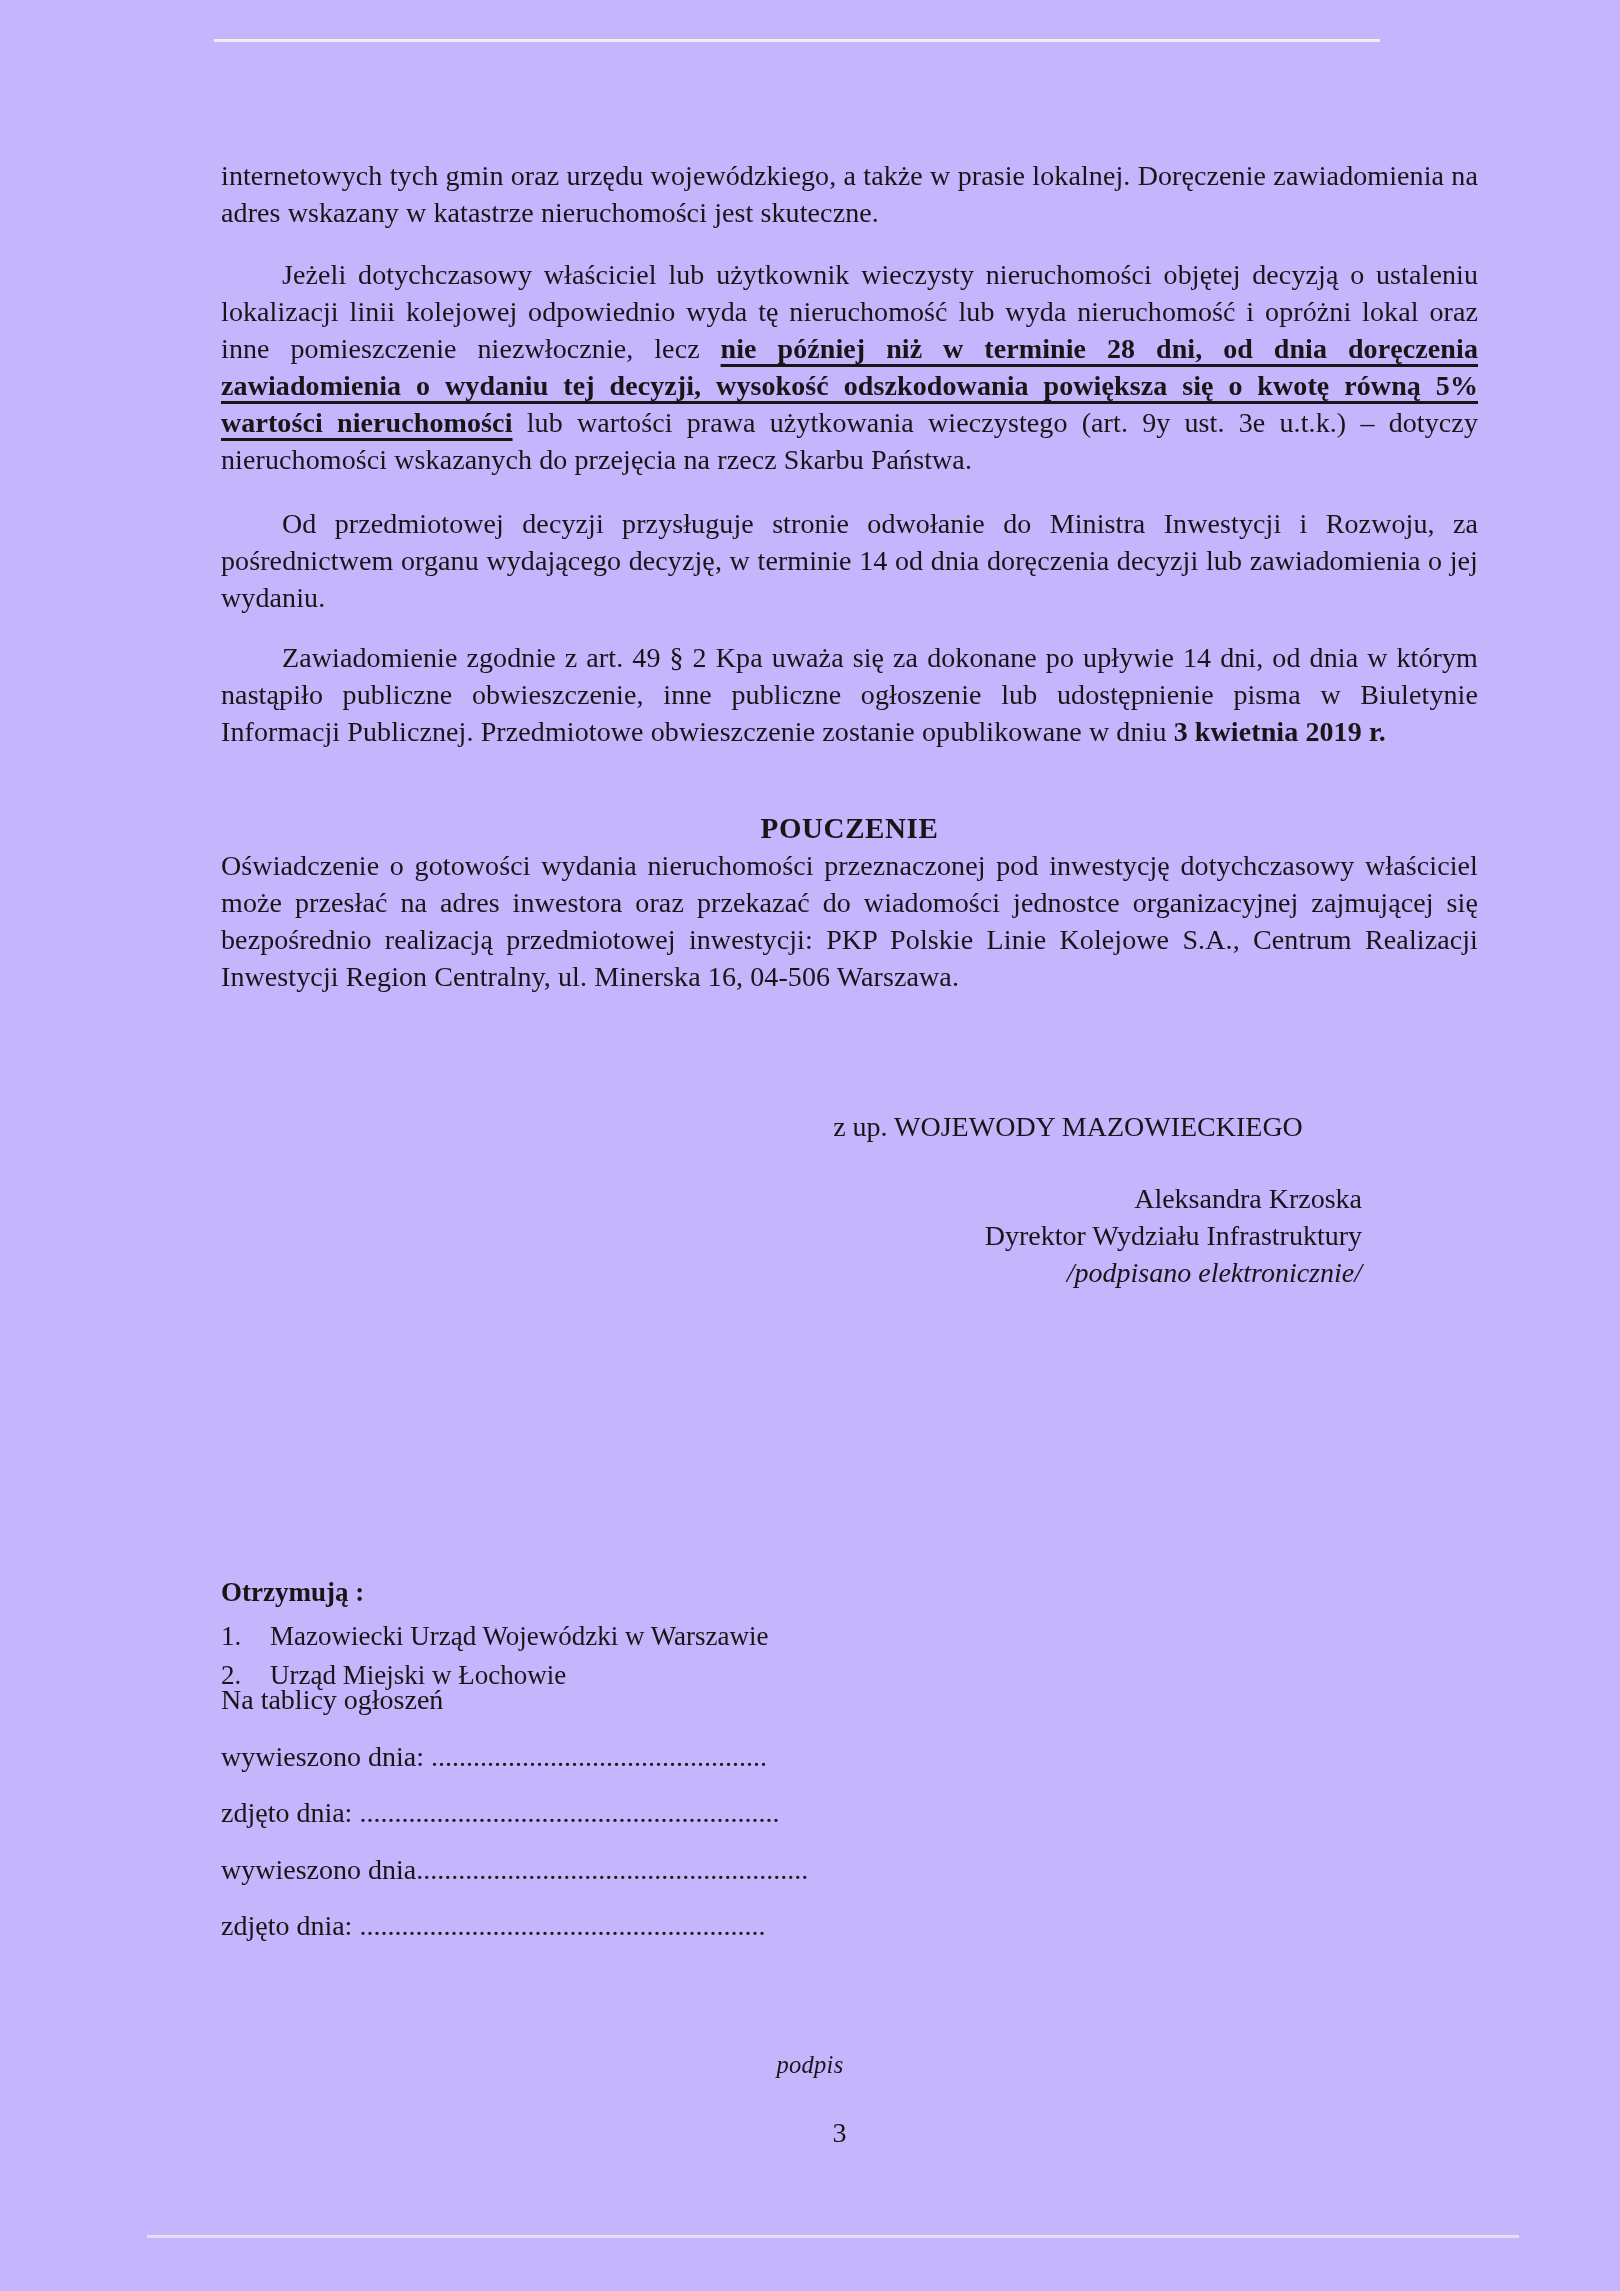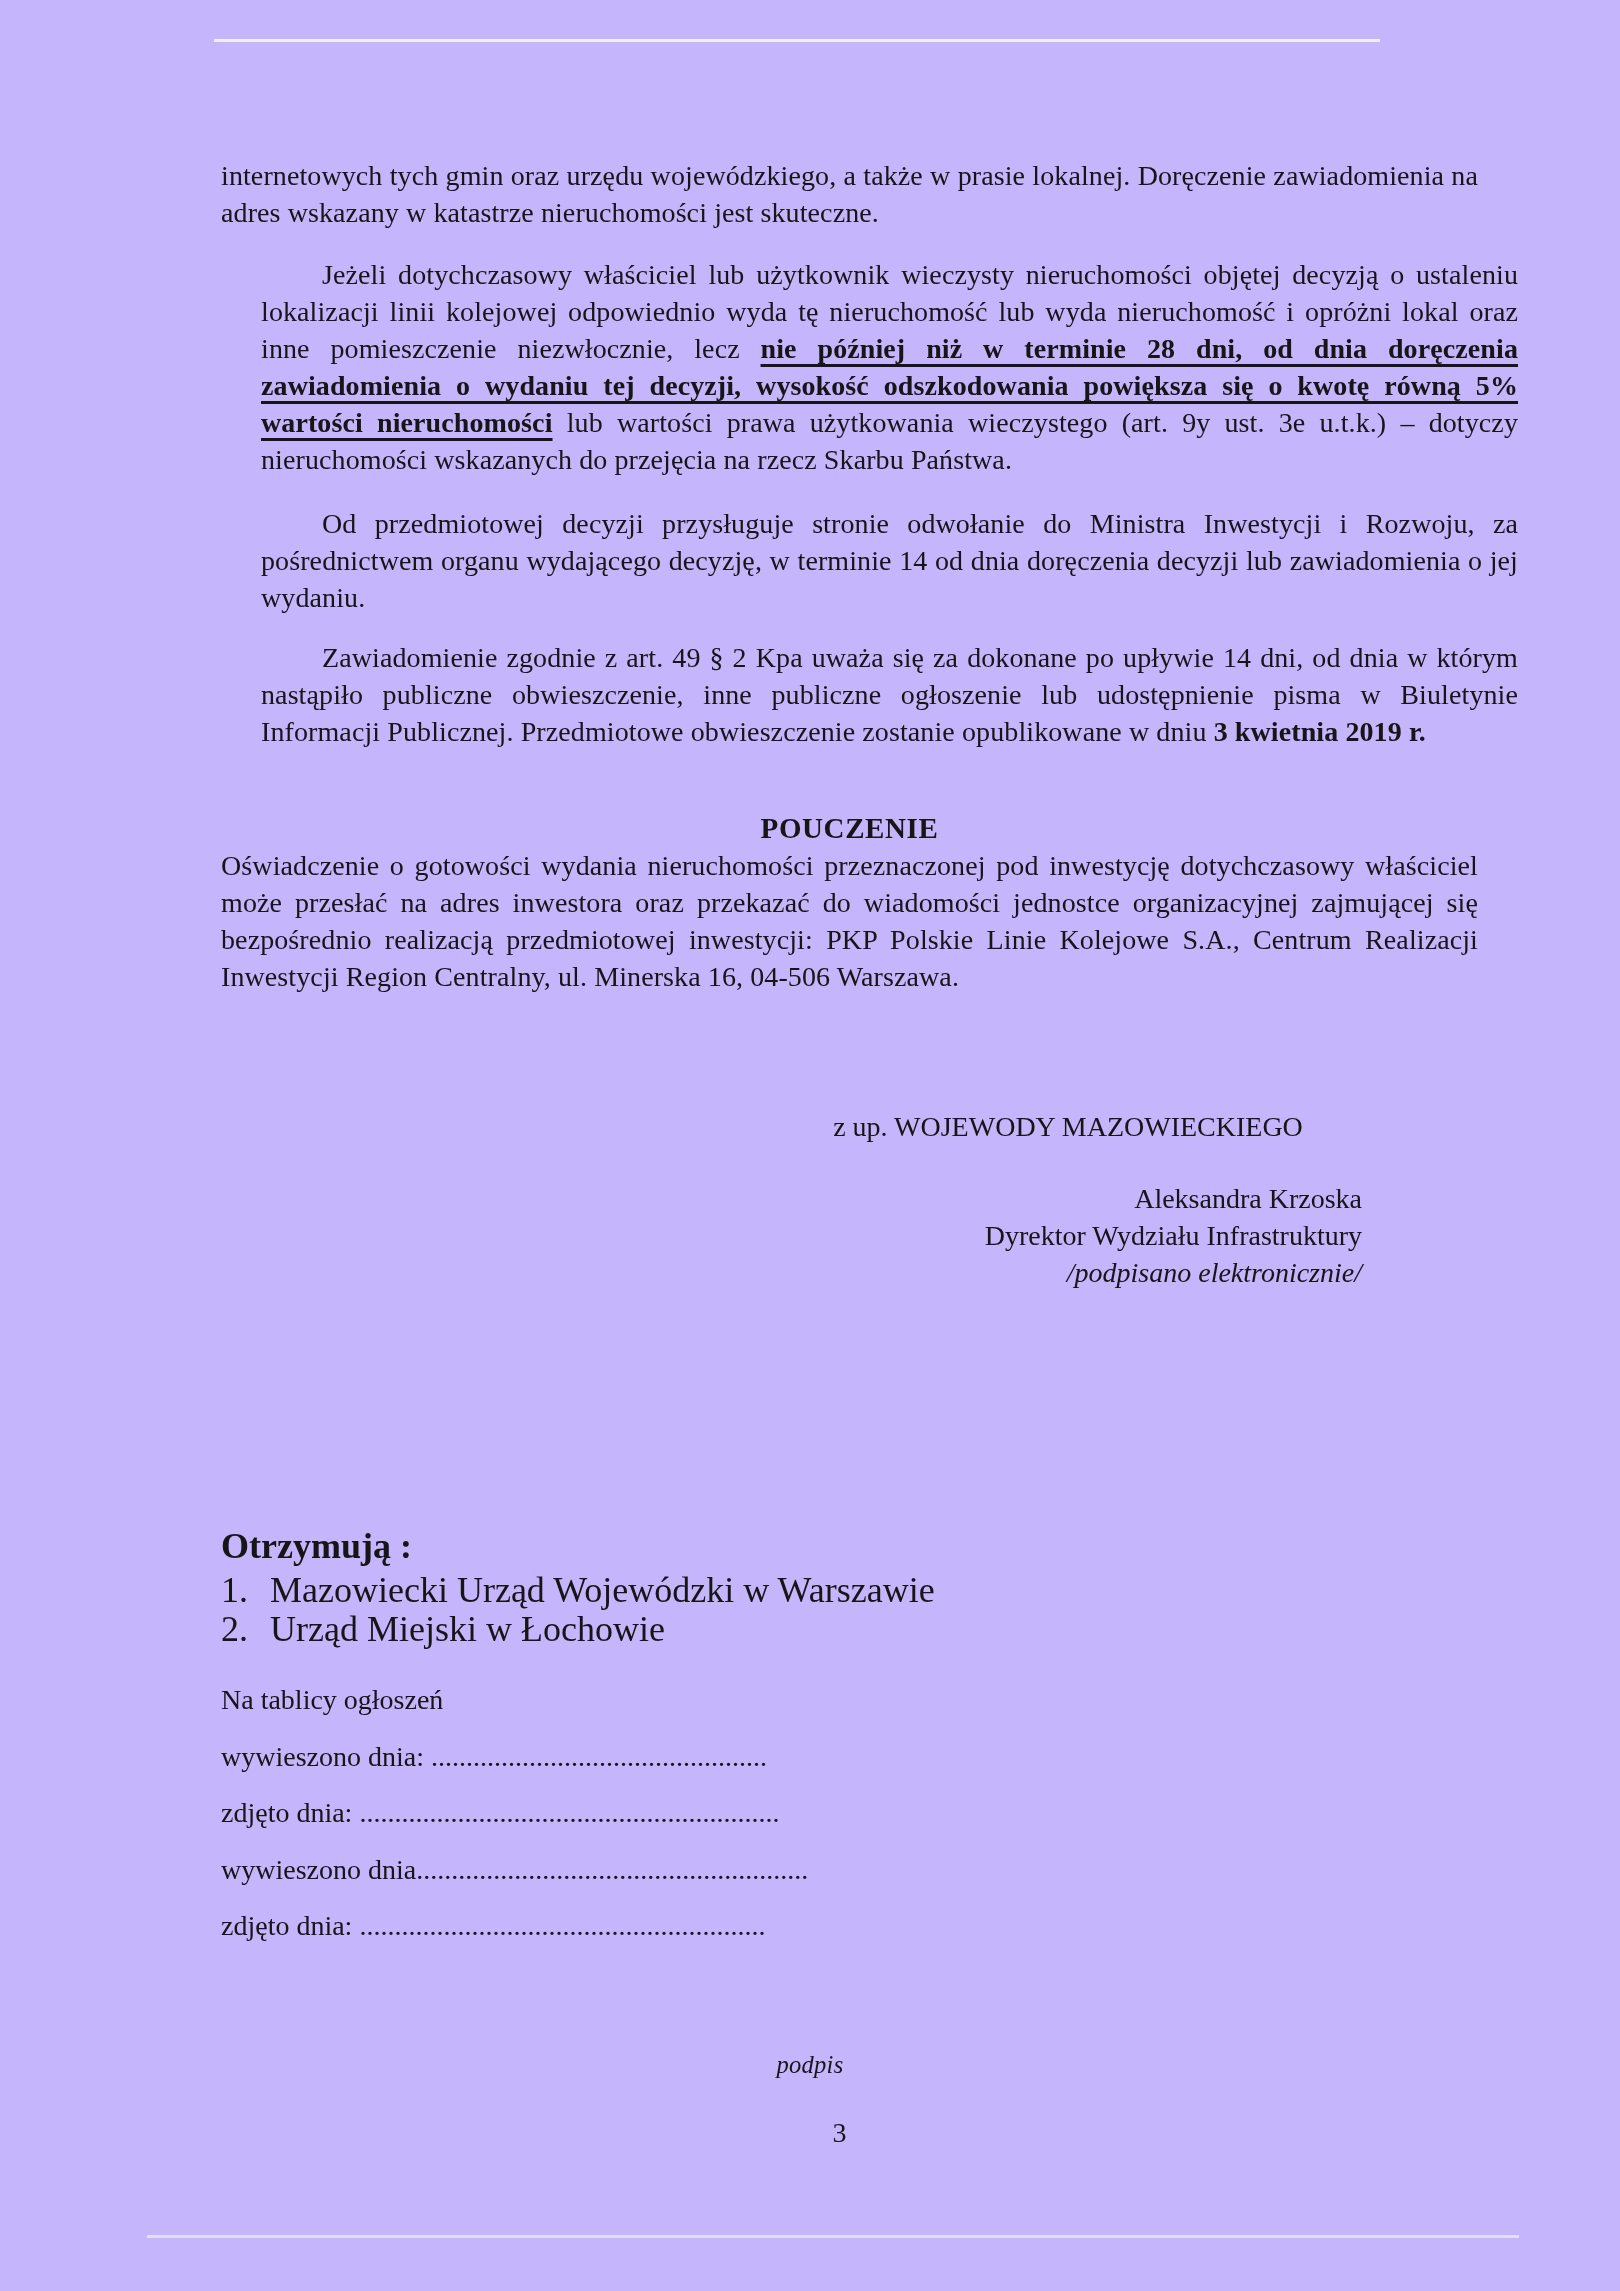--- a/index.html
+++ b/index.html
@@ -28,21 +28,21 @@
   .para {
     position: absolute;
     left: 221px;
     width: 1257px;
     margin: 0;
     font-size: 28px;
     line-height: 37px;
     text-align: justify;
     letter-spacing: 0.1px;
   }
-  .para.indent { text-indent: 61px; margin-left: 40px; }
+  .para.indent { text-indent: 61px; }
 
   .bu {
     font-weight: bold;
     text-decoration: underline;
     text-decoration-thickness: 3.4px;
     text-underline-offset: 5.9px;
   }
   .b { font-weight: bold; }
 
   .heading {
@@ -69,23 +69,23 @@
   .sig-inner {
     margin-top: 35px;
     padding-left: 25.5px;
     text-align: right;
   }
   .sig-electronic { font-style: italic; }
 
   .recipients {
     position: absolute;
     left: 221px;
-    top: 1528px;
+    top: 1574px;
     width: 882px;
-    font-size: 36px;
+    font-size: 27px;
     line-height: 37px;
   }
   .rec-heading { font-weight: bold; margin-bottom: 5.9px; }
   .rec-item { display: flex; line-height: 39px; }
   .rec-num { width: 49px; flex: 0 0 49px; }
 
   .posting {
     position: absolute;
     left: 221px;
     top: 1681px;

